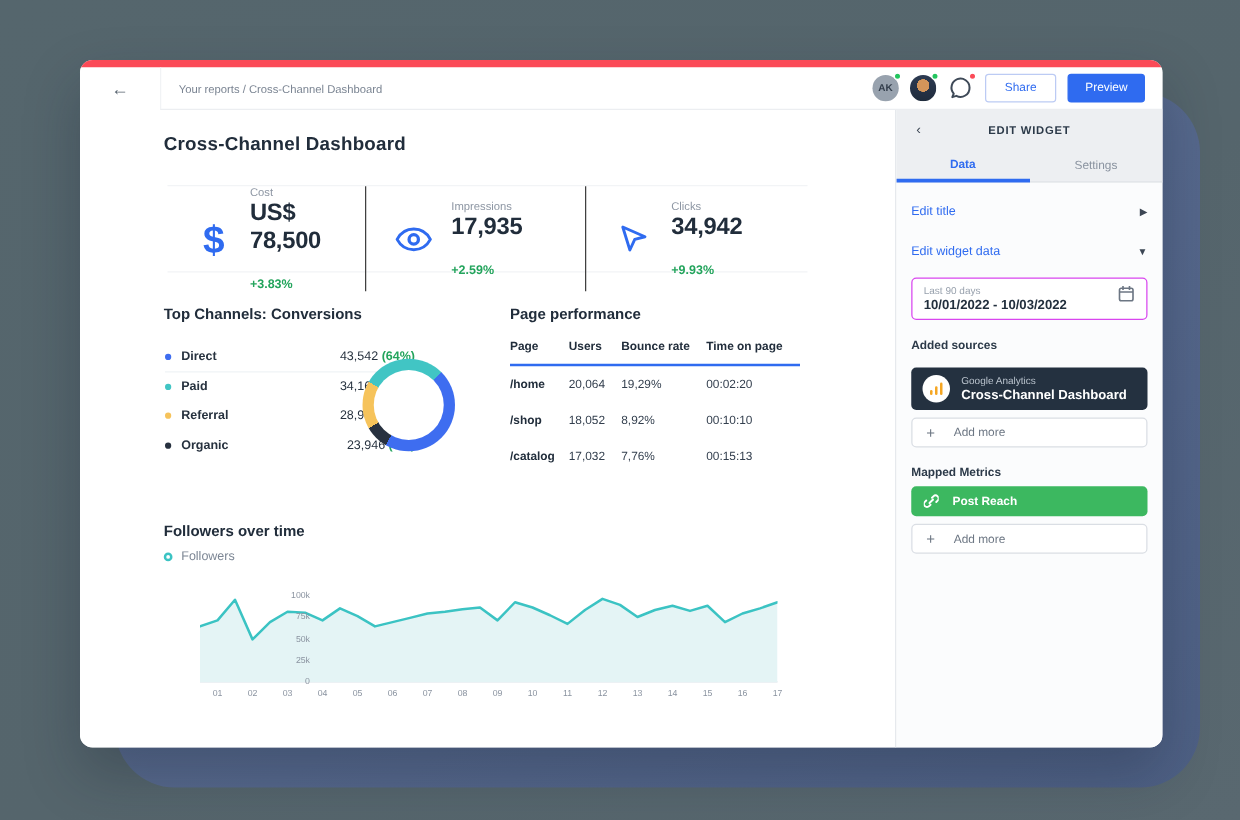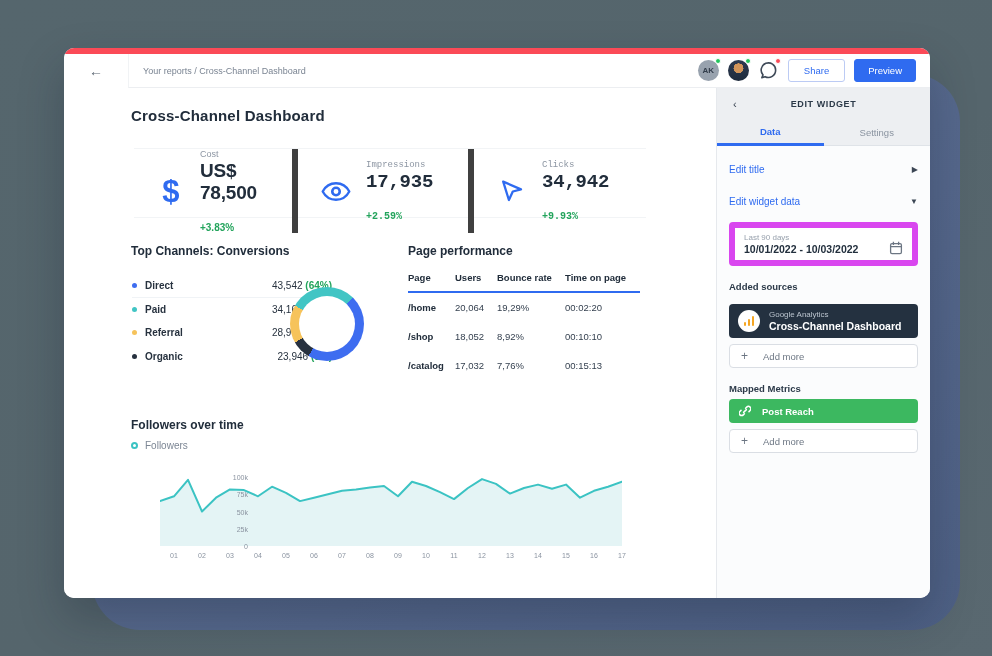--- a/index.html
+++ b/index.html
@@ -29,21 +29,21 @@
   .btn-preview { border:1px solid #2f6bf0; background:#2f6bf0; color:#fff; font-size:9.5px; border-radius:3px; padding:5px 13px; cursor:pointer; font-family:inherit; }
 
   .body-row { display:flex; height:510px; }
   .main { width:653px; position:relative; background:#fff; border-right:1px solid #e6e9ed; }
   .page-title { position:absolute; left:67px; top:19px; font-size:15px; font-weight:bold; color:#212d3b; letter-spacing:.2px; }
 
   
   .kpi-row { position:absolute; left:70px; top:60px; width:512px; height:70px; display:grid; grid-template-columns:158px 176px 1fr;
     border-top:1px solid #f2f4f6; border-bottom:1px solid #f2f4f6; }
   .kpi { display:flex; align-items:center; padding-left:22px; gap:14px; }
-  .kpi + .kpi { border-left:6px solid #404040;font-family:Liberation Mono, monospace; }
+  .kpi + .kpi { border-left:1px solid #404040; }
   .kpi-icon { width:32px; display:flex; align-items:center; justify-content:center; color:#2f6bf0; }
   .dollar-glyph { font-size:31px; font-weight:600; color:#2f6bf0; line-height:1; }
   .kpi-label { font-size:9px; color:#8d96a3; margin-bottom:1px; }
   .kpi-value { font-size:19px; font-weight:bold; color:#212d3b; letter-spacing:-.2px; }
   .kpi-delta { font-size:10px; font-weight:bold; color:#23a45c; margin-top:18px; }
 
   
   .sec-title { position:absolute; font-size:12px; font-weight:bold; color:#212d3b; }
   .legend-block { position:absolute; left:68px; top:186px; width:200px; }
   .legend-row { display:flex; align-items:center; height:23.5px; }
@@ -74,21 +74,21 @@
   .p-header { height:32px; background:#edeff2; position:relative; display:flex; align-items:center; justify-content:center; }
   .p-back { position:absolute; left:16px; font-size:11px; color:#3c4654; cursor:pointer; }
   .p-title { font-size:9px; font-weight:bold; color:#2c3a49; letter-spacing:.6px; }
   .p-tabs { height:26px; display:flex; background:#edeff2; }
   .p-tab { flex:1; display:flex; align-items:center; justify-content:center; font-size:9.5px; color:#8a93a0; border-bottom:1px solid #dfe3e8; cursor:pointer; }
   .p-tab.active { color:#2f6bf0; font-weight:bold; border-bottom:3px solid #2f6bf0; }
   .p-content { flex:1; padding:4px 12px 12px; }
   .p-link { height:26px; margin-top:6px; display:flex; align-items:center; justify-content:space-between; cursor:pointer; }
   .p-link-text { font-size:10px; color:#2f6bf0; }
   .p-caret { font-size:8px; color:#3c4654; }
-  .date-box { margin-top:8px; background:#fff; border:6px solid #d946ef; border-radius:4px; padding:5px 9px; display:flex; align-items:flex-end; cursor:pointer; }
+  .date-box { margin-top:8px; background:#fff; border:1px solid #d946ef; border-radius:4px; padding:5px 9px; display:flex; align-items:flex-start; cursor:pointer; }
   .date-texts { display:flex; flex-direction:column; }
   .date-preset { font-size:8px; color:#98a1ad; }
   .date-value { font-size:10.5px; font-weight:bold; color:#222f3d; margin-top:1px; }
   .date-cal { margin-left:auto; }
   .p-sec-label { margin-top:15px; font-size:9.5px; font-weight:bold; color:#2c3a49; }
   .source-card { margin-top:12px; height:34px; background:#243140; border-radius:4px; display:flex; align-items:center; padding:0 9px; gap:9px; cursor:pointer; }
   .ga-badge { width:22px; height:22px; background:#fff; border-radius:50%; display:flex; align-items:flex-end; justify-content:center; gap:1.5px; padding-bottom:6px; }
   .ga-bar { width:2.5px; background:#f5a623; border-radius:1px; }
   .src-texts { display:flex; flex-direction:column; }
   .src-provider { font-size:8px; color:#bac3cd; }

